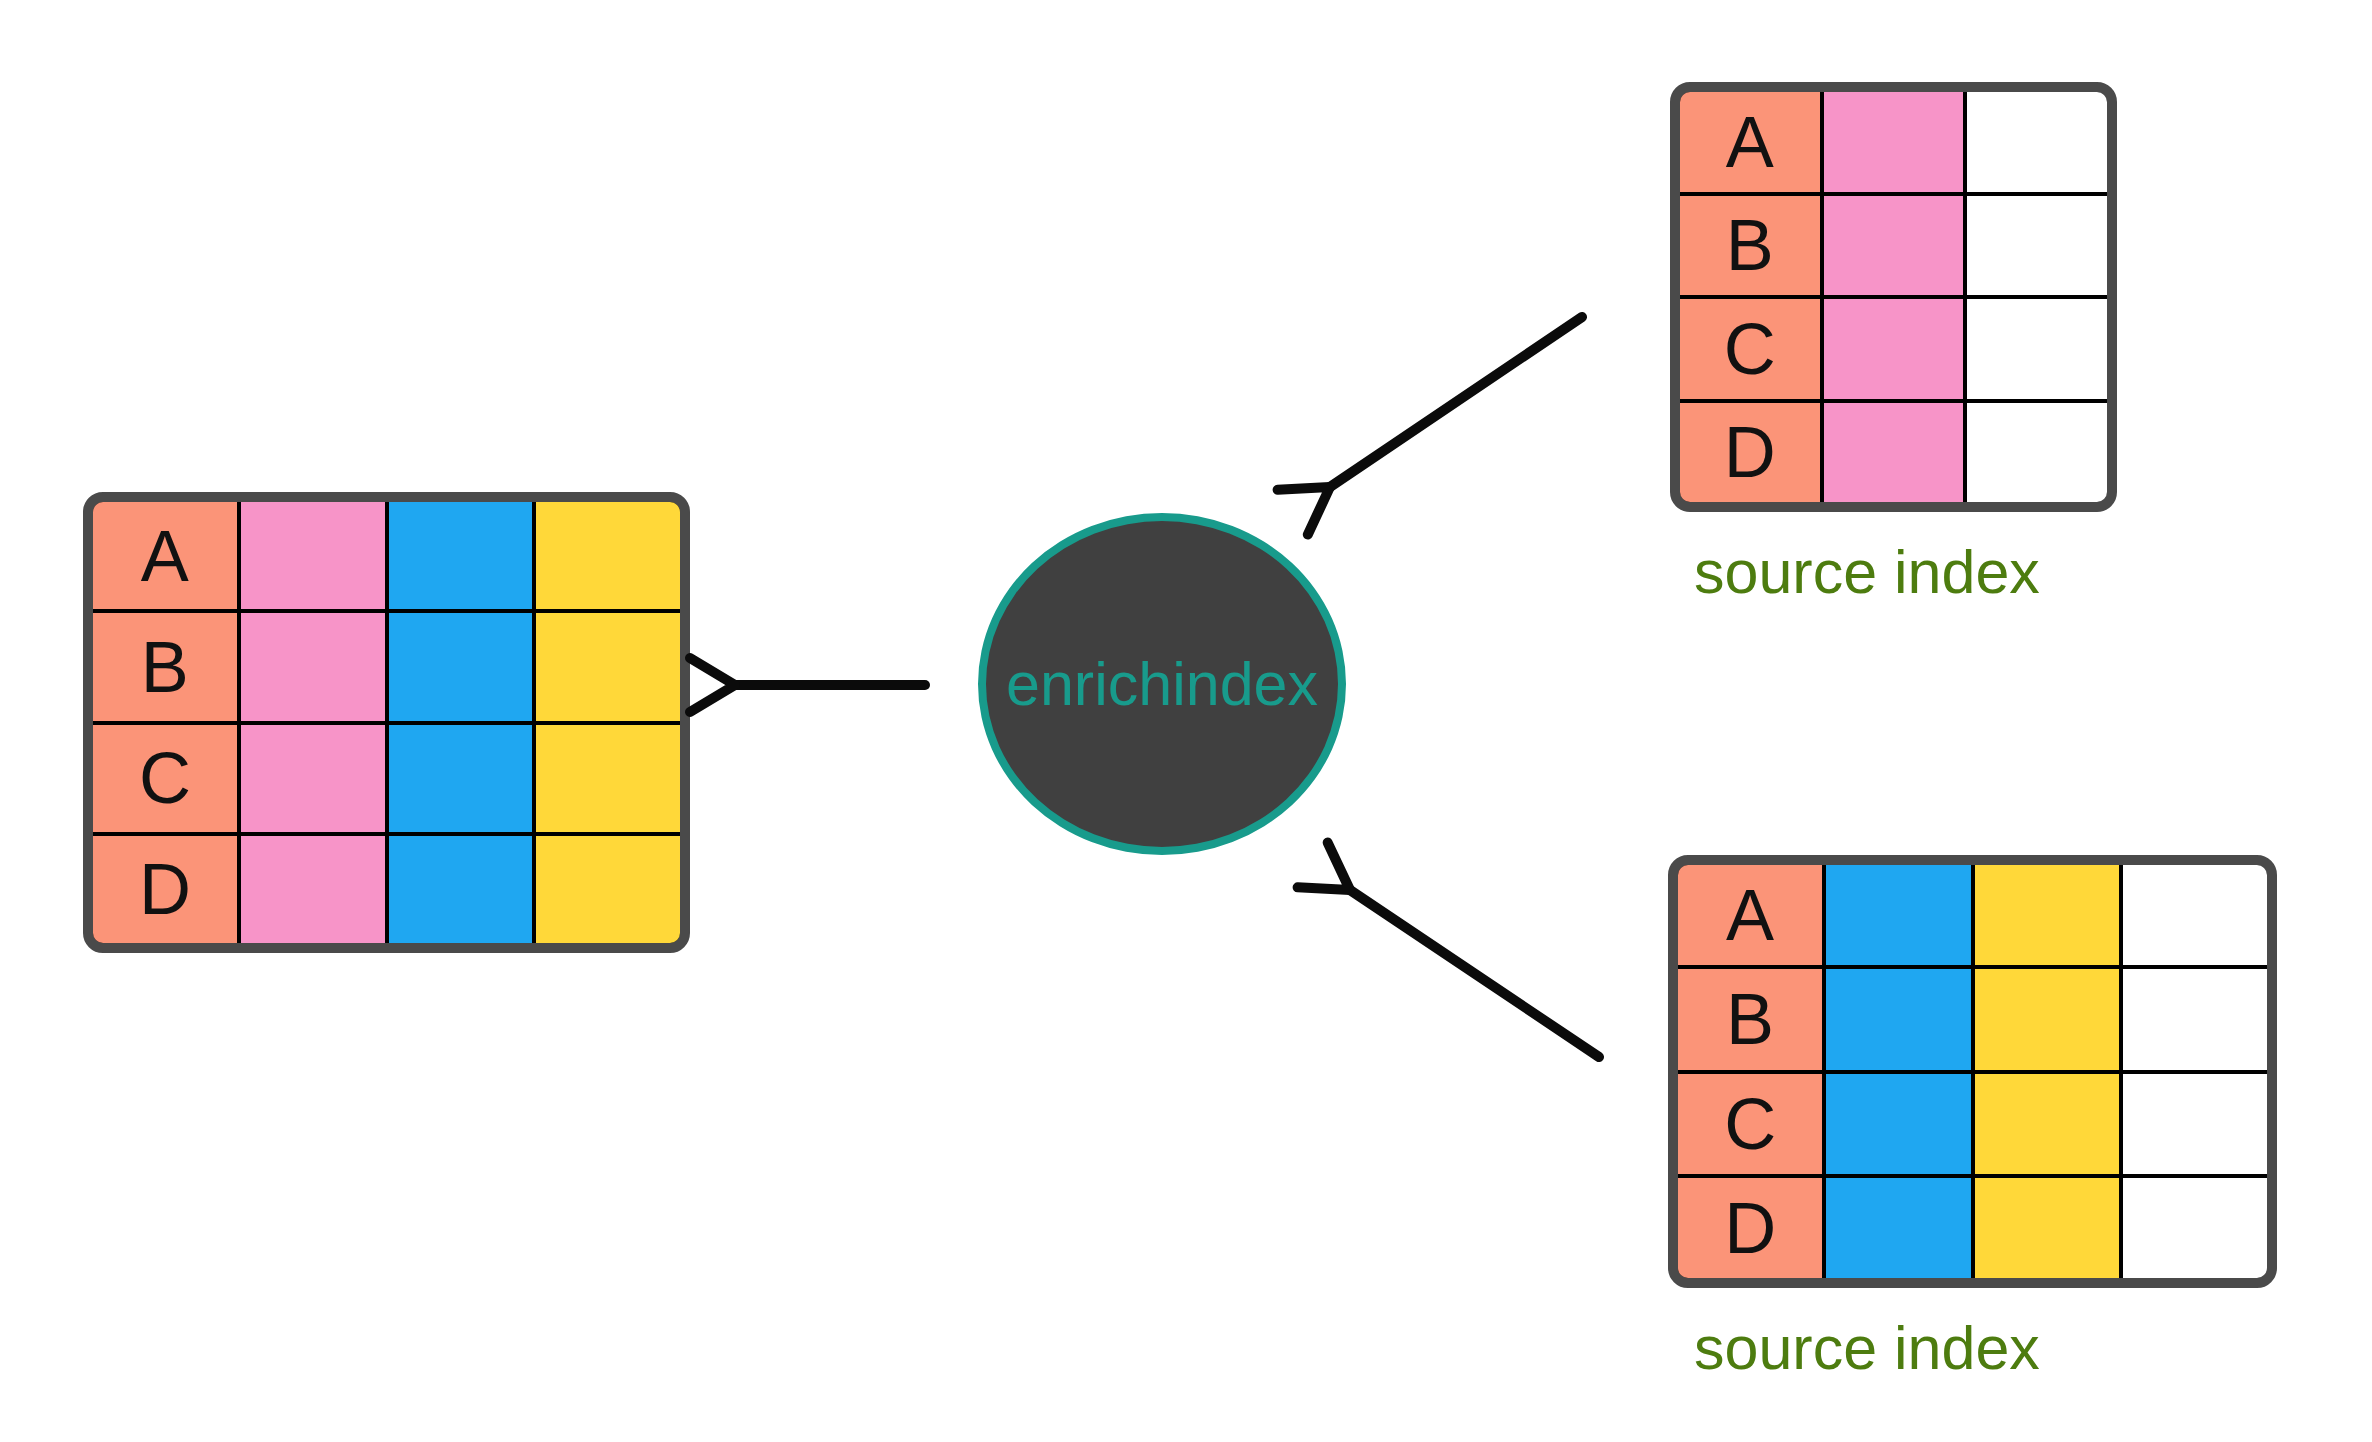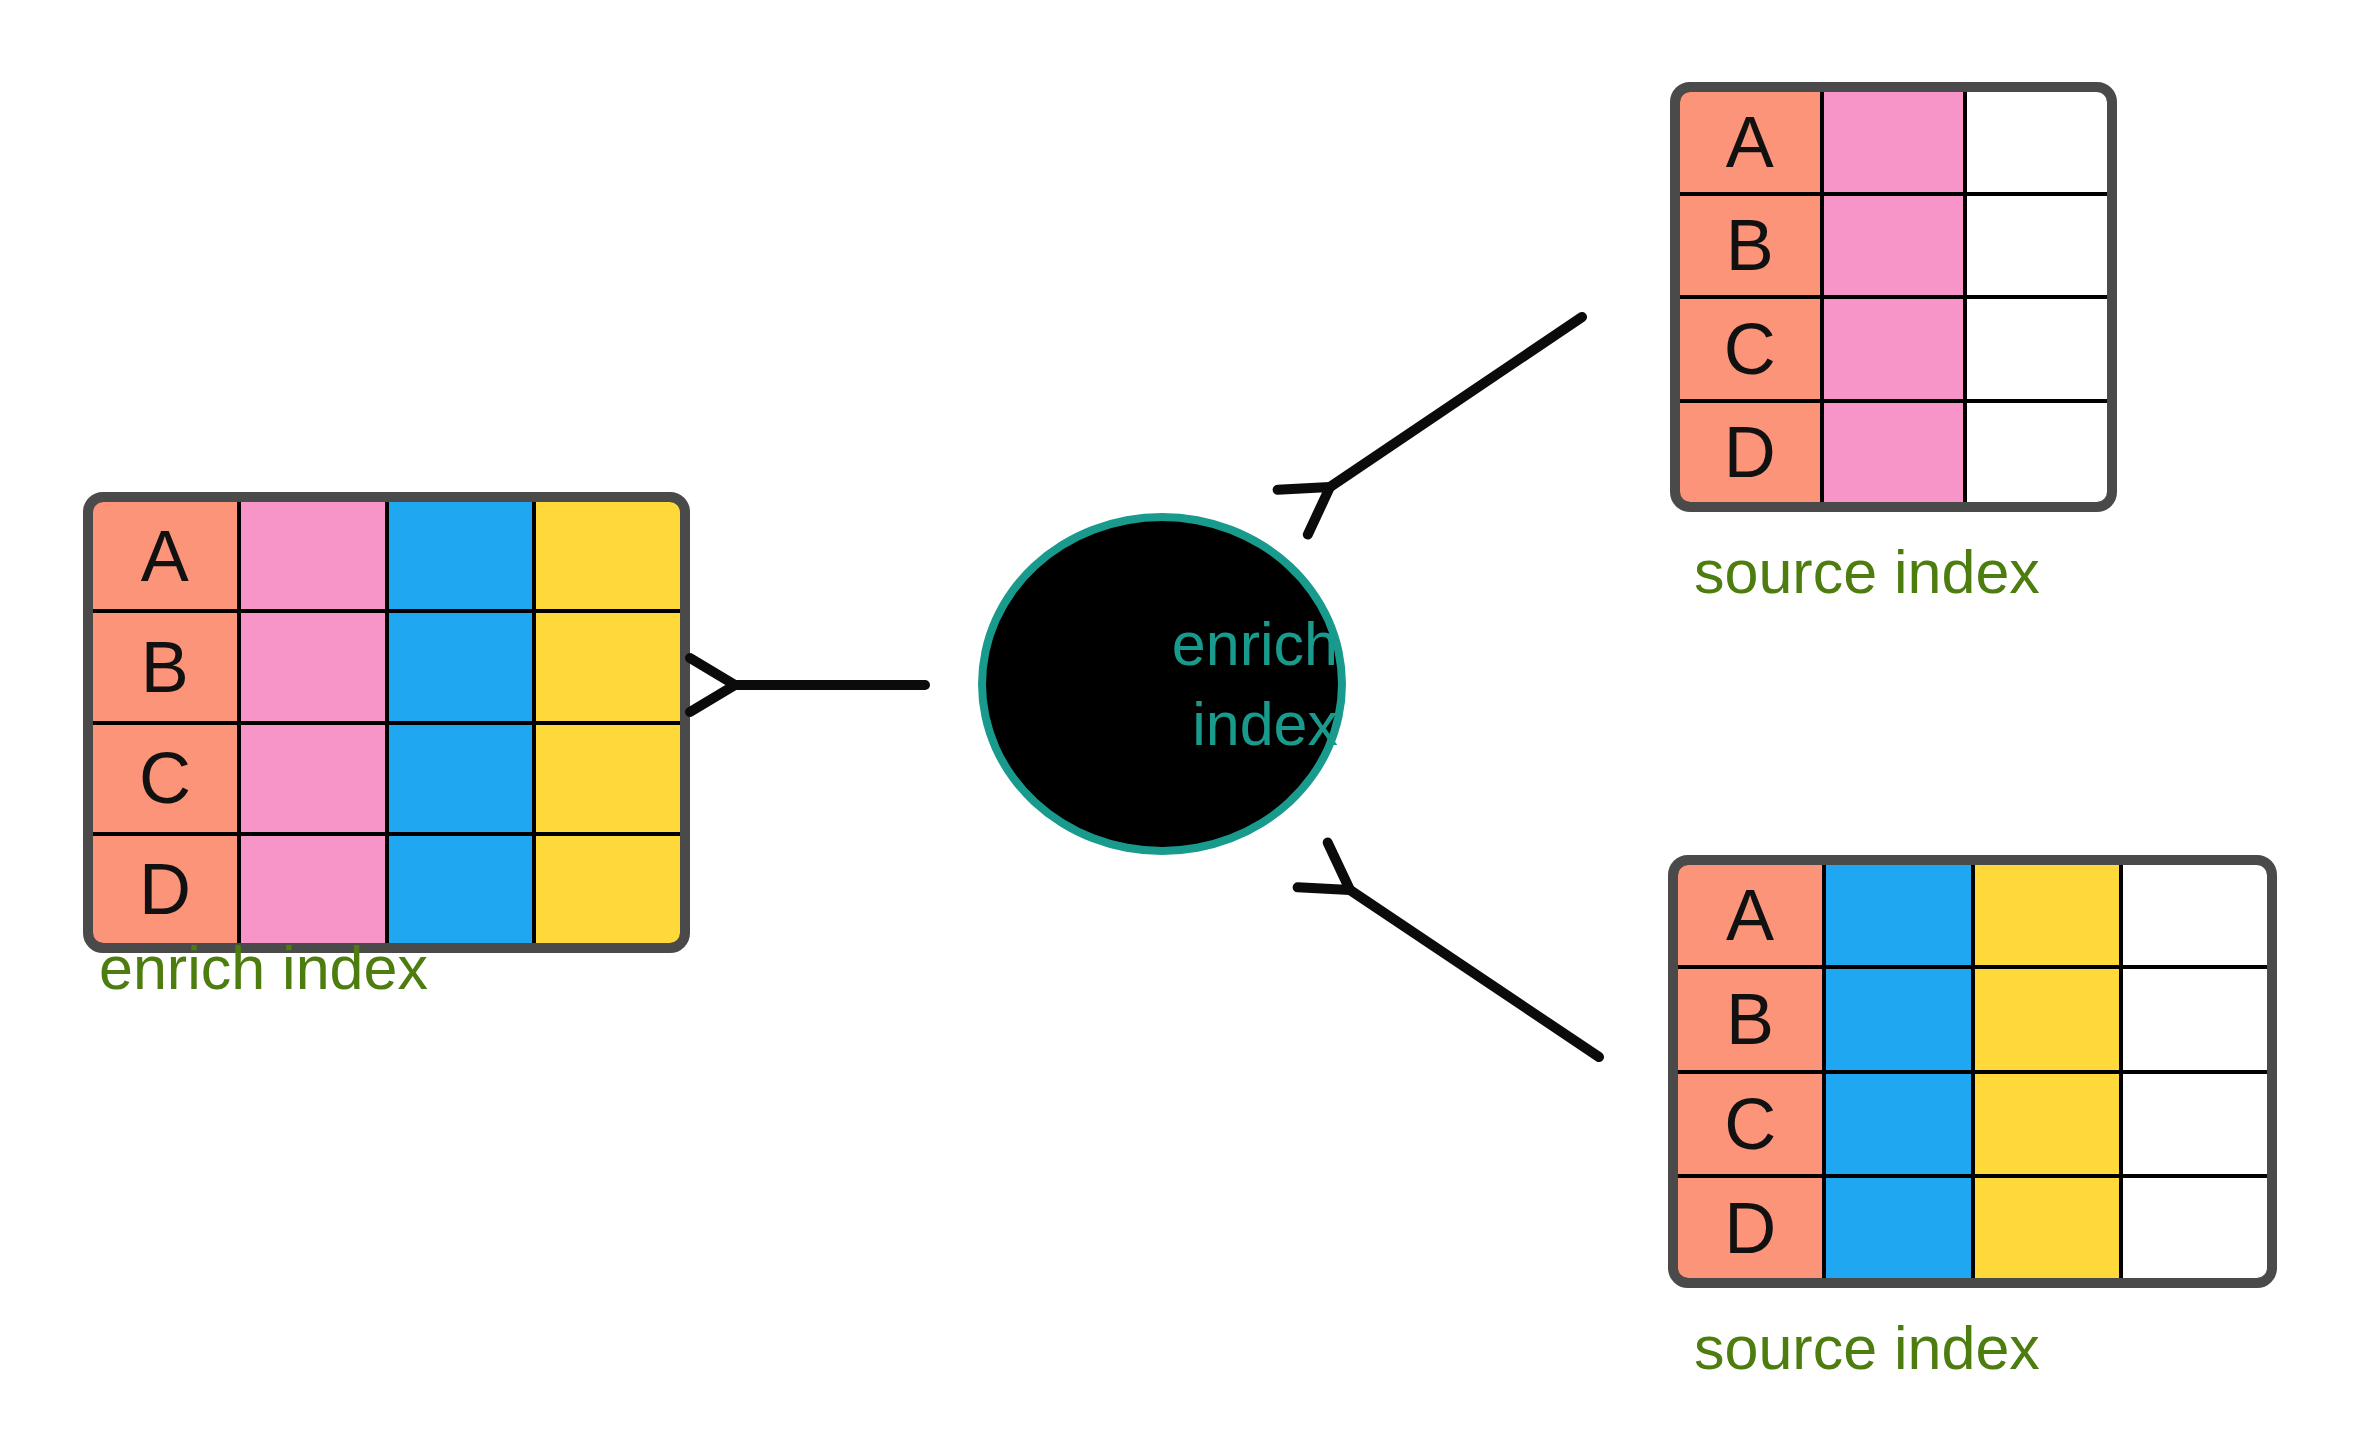--- a/index.html
+++ b/index.html
@@ -55,24 +55,24 @@
   
   .policy-circle {
     position: absolute;
     box-sizing: border-box;
     left: 978px;
     top: 513px;
     width: 368px;
     height: 342px;
     border: 8px solid var(--teal);
     border-radius: 50%;
-    background: #000000;
+    background: #404040;
     display: flex;
-    flex-direction: column;
-    align-items: flex-end;
+    flex-direction: row;
+    align-items: center;
     justify-content: center;
     color: var(--teal);
     font-size: 61px;
     line-height: 80px;
   }
 
   
   #arrows {
     position: absolute;
     left: 0;
@@ -98,21 +98,20 @@
       <div class="cell" style="background: rgb(255, 216, 57);"></div>
       <div class="cell" style="background: rgb(251, 148, 120);">C</div>
       <div class="cell" style="background: rgb(247, 148, 200);"></div>
       <div class="cell" style="background: rgb(31, 167, 241);"></div>
       <div class="cell" style="background: rgb(255, 216, 57);"></div>
       <div class="cell" style="background: rgb(251, 148, 120);">D</div>
       <div class="cell" style="background: rgb(247, 148, 200);"></div>
       <div class="cell" style="background: rgb(31, 167, 241);"></div>
       <div class="cell" style="background: rgb(255, 216, 57);"></div>
     </div>
-  <div class="caption caption-enrich">enrich index</div>
 
   <div class="dtable table-source-top" style="grid-template-columns: repeat(3, 1fr);">
       <div class="cell" style="background: rgb(251, 148, 120);">A</div>
       <div class="cell" style="background: rgb(247, 148, 200);"></div>
       <div class="cell" style="background: rgb(255, 255, 255);"></div>
       <div class="cell" style="background: rgb(251, 148, 120);">B</div>
       <div class="cell" style="background: rgb(247, 148, 200);"></div>
       <div class="cell" style="background: rgb(255, 255, 255);"></div>
       <div class="cell" style="background: rgb(251, 148, 120);">C</div>
       <div class="cell" style="background: rgb(247, 148, 200);"></div>

